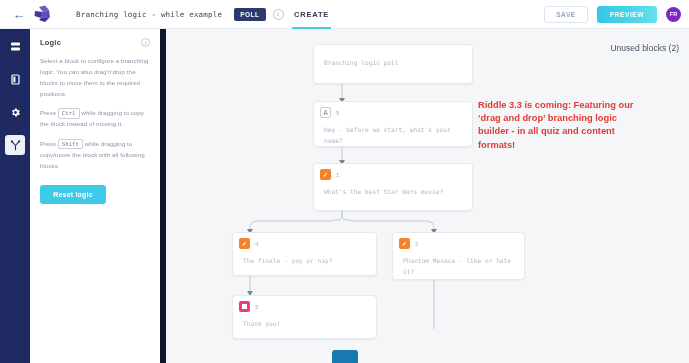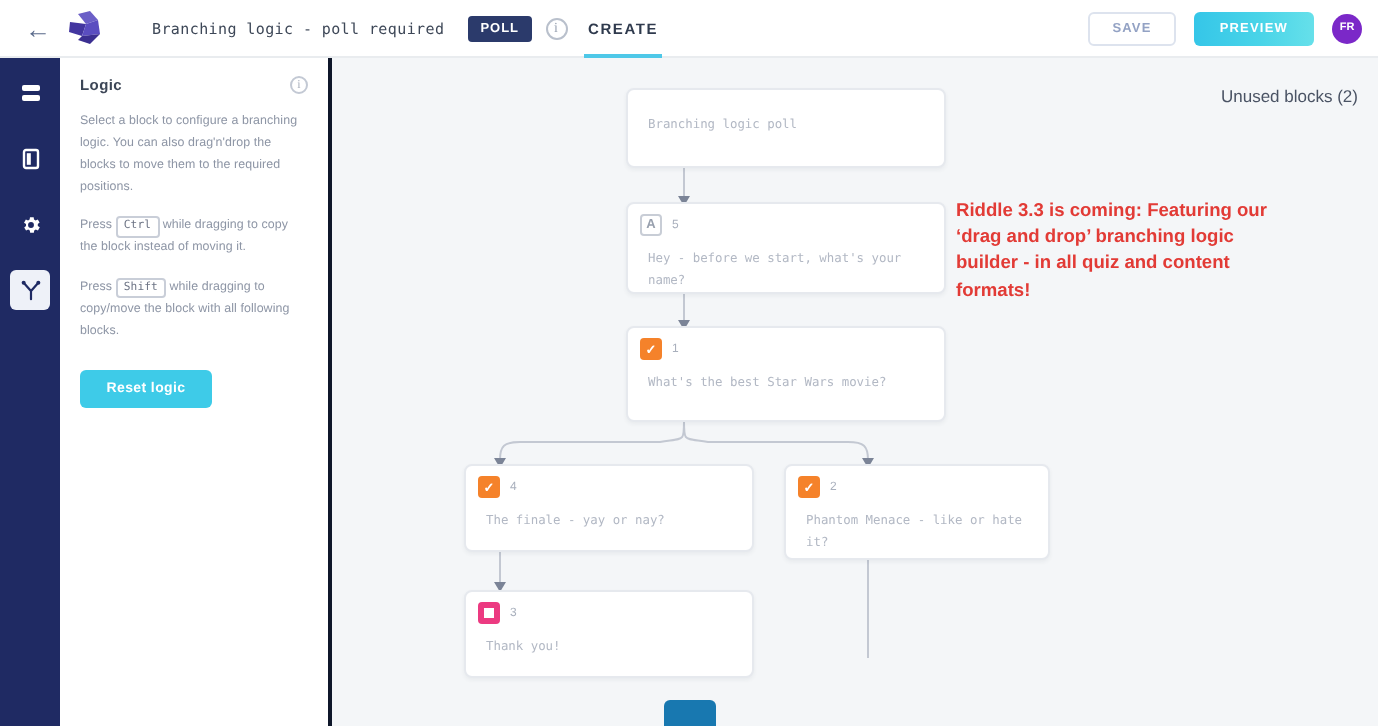--- a/index.html
+++ b/index.html
@@ -76,21 +76,21 @@
   }
   .rail-item {
     width: 20px; height: 20px; display: flex; align-items: center;
     justify-content: center; border-radius: 3px; color: #ffffff;
   }
   .rail-item.active { background: #eef1f8; color: #1f2a63; }
 
   
   .panel {
     position: absolute; left: 30px; top: 29px; width: 136px; height: 334px;
-    background: #ffffff; border-right: 2px solid #0f172a; padding: 9px 10px 0 10px;
+    background: #ffffff; border-right: 6px solid #0f172a; padding: 9px 10px 0 10px;
   }
   .panel-head { display: flex; align-items: center; justify-content: space-between; }
   .panel-title { font-size: 7.5px; color: #3d4757; font-weight: bold; letter-spacing: .2px; }
   .panel-info {
     width: 9px; height: 9px; border-radius: 50%; border: 1px solid #c3c9d4;
     color: #a9b0bd; font-size: 6px; display: flex; align-items: center;
     justify-content: center; font-family: "Liberation Serif", serif;
   }
   .panel-p {
     margin-top: 9px; font-size: 6.2px; line-height: 1.75; color: #8d95a5;
@@ -155,21 +155,21 @@
   <div class="topbar">
     <div class="back-arrow">←</div>
     <div class="logo">
       <svg width="24" height="18" viewBox="0 0 24 18">
         <polygon points="7,2 13,0.5 17,5 11,7" fill="#6b5fc7"></polygon>
         <polygon points="3,6 11,7 9,13 2.5,11" fill="#4336a0"></polygon>
         <polygon points="11,7 17,5 18,12 9,13" fill="#5a4dc0"></polygon>
         <polygon points="9,13 18,12 13,17 7,15" fill="#3b2f91"></polygon>
       </svg>
     </div>
-    <div class="doc-title">Branching logic - poll required</div>
+    <div class="doc-title">Branching logic - while example</div>
     <div class="badge-poll">POLL</div>
     <div class="info-circle">i</div>
 
     <div class="tabs">
       <div class="tab active">CREATE</div>
     </div>
 
     <div class="topbar-right">
       <div class="btn-save">SAVE</div>
       <div class="btn-preview">PREVIEW</div>

